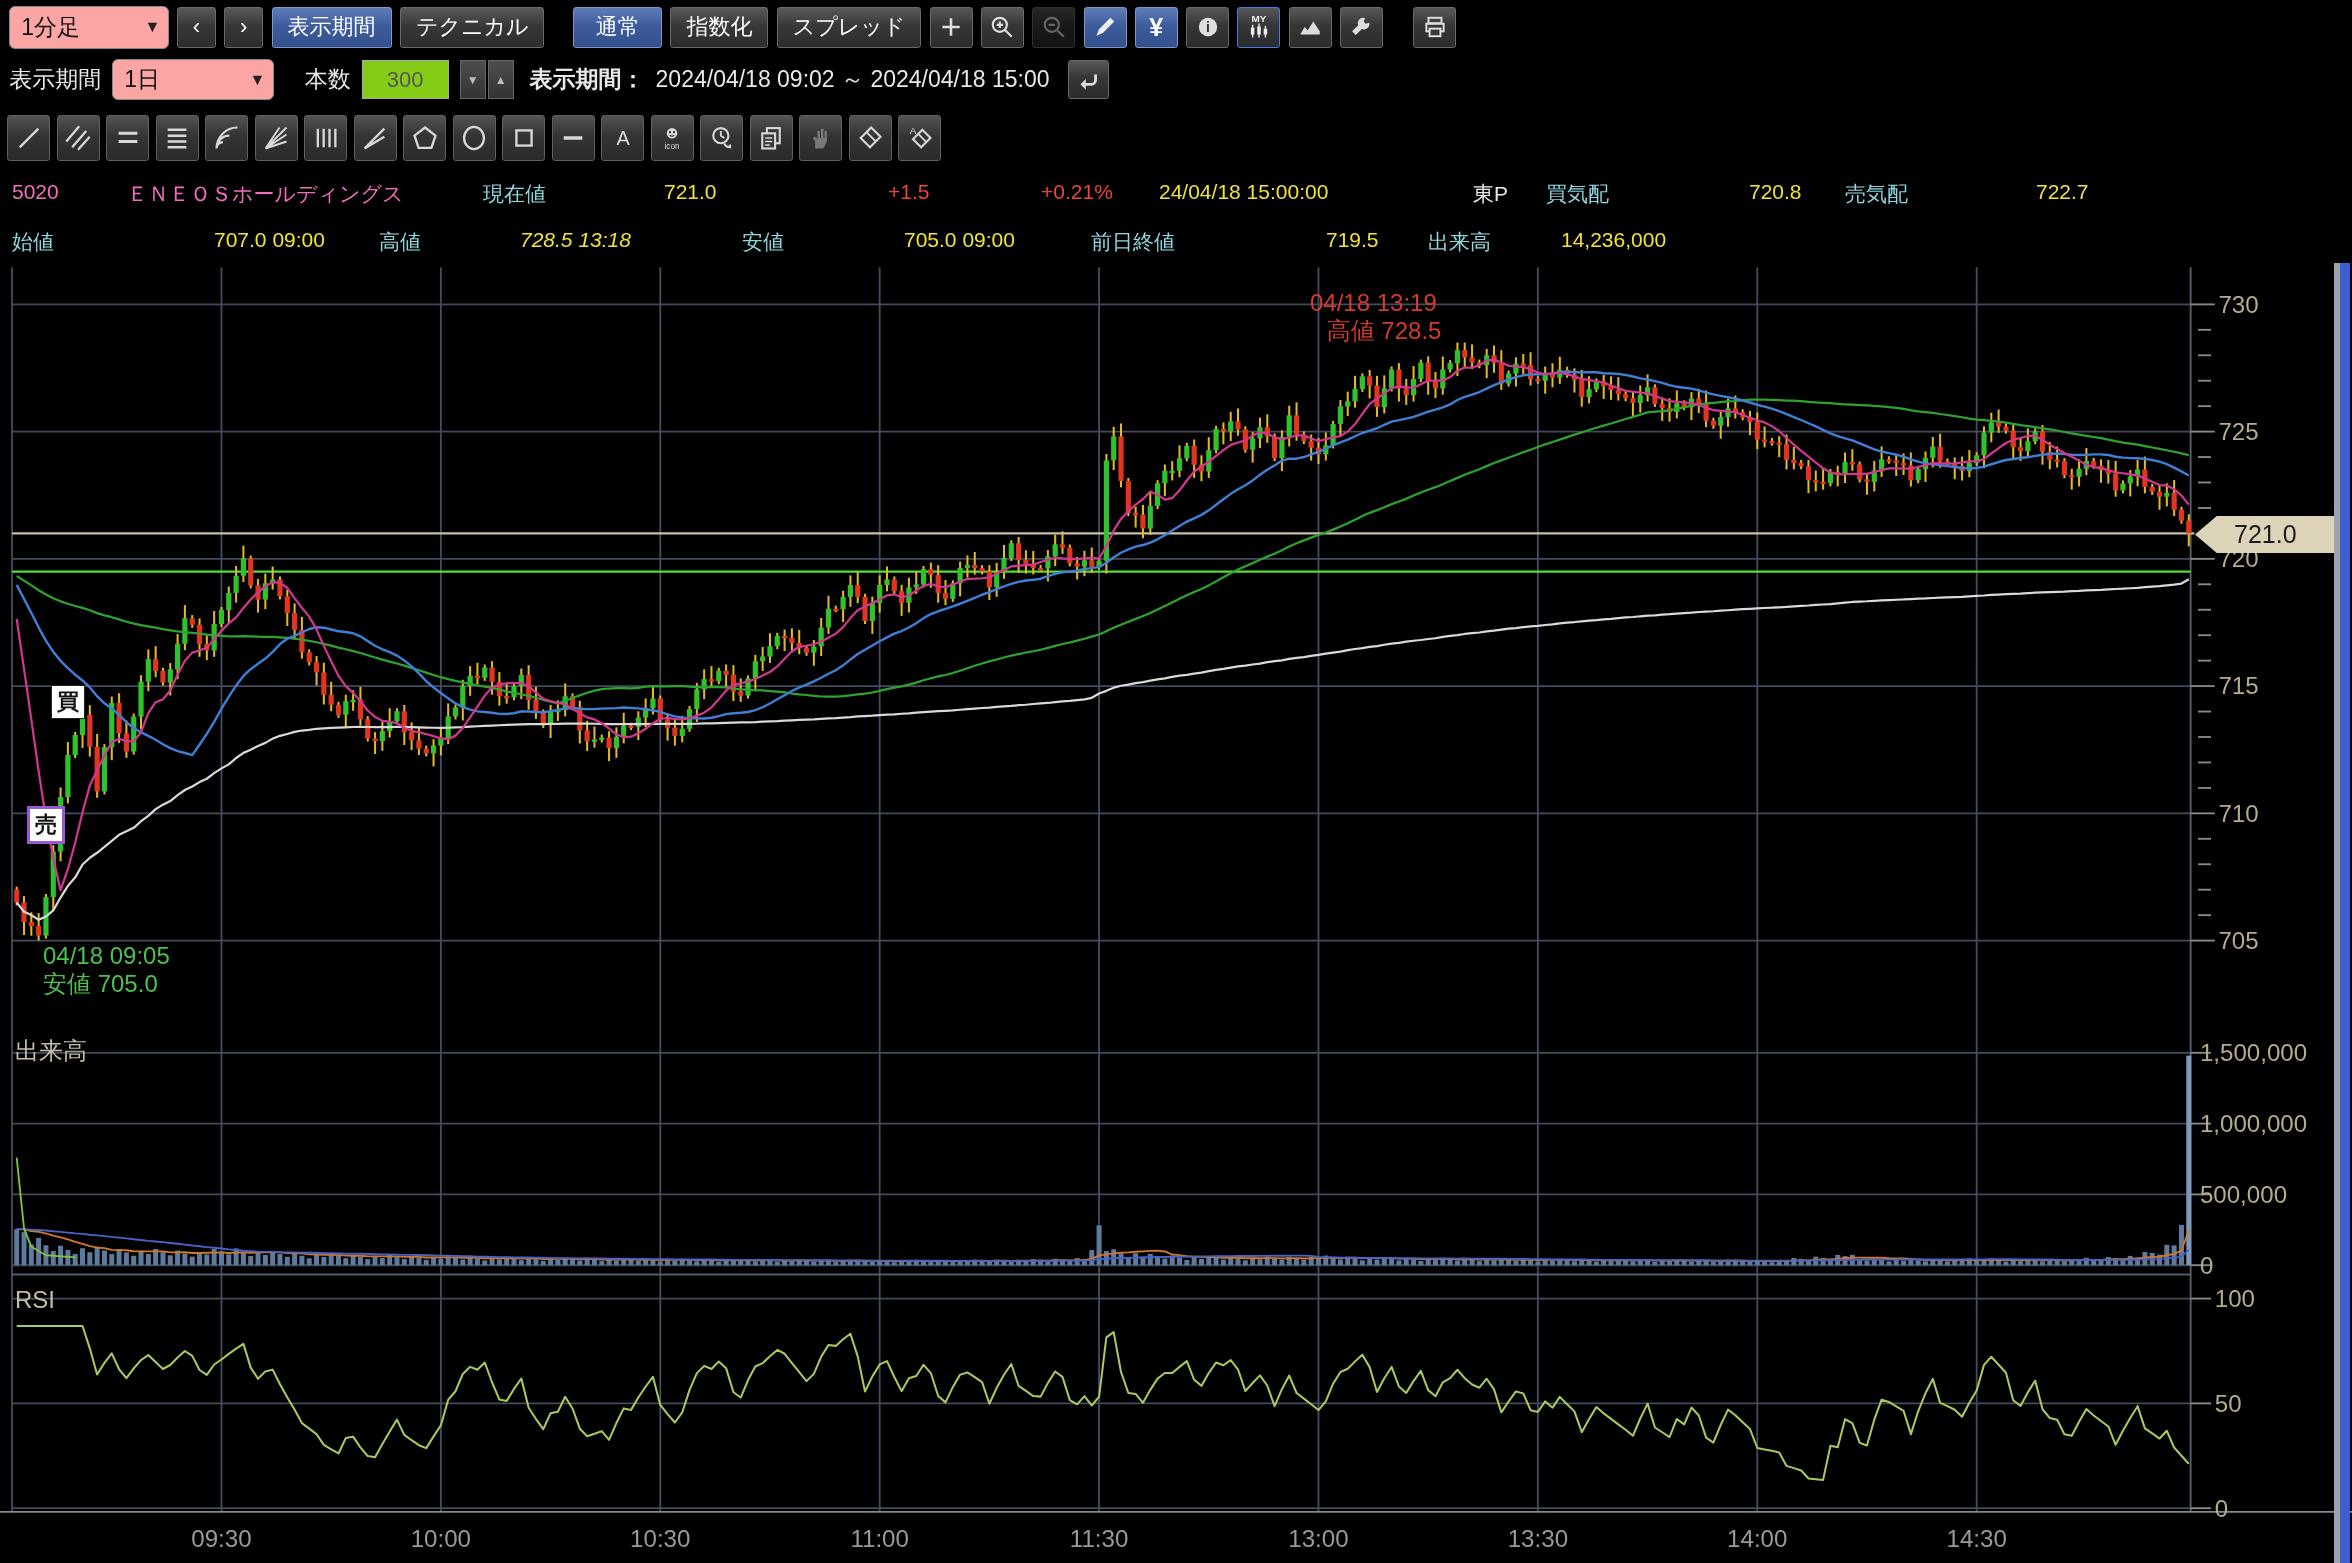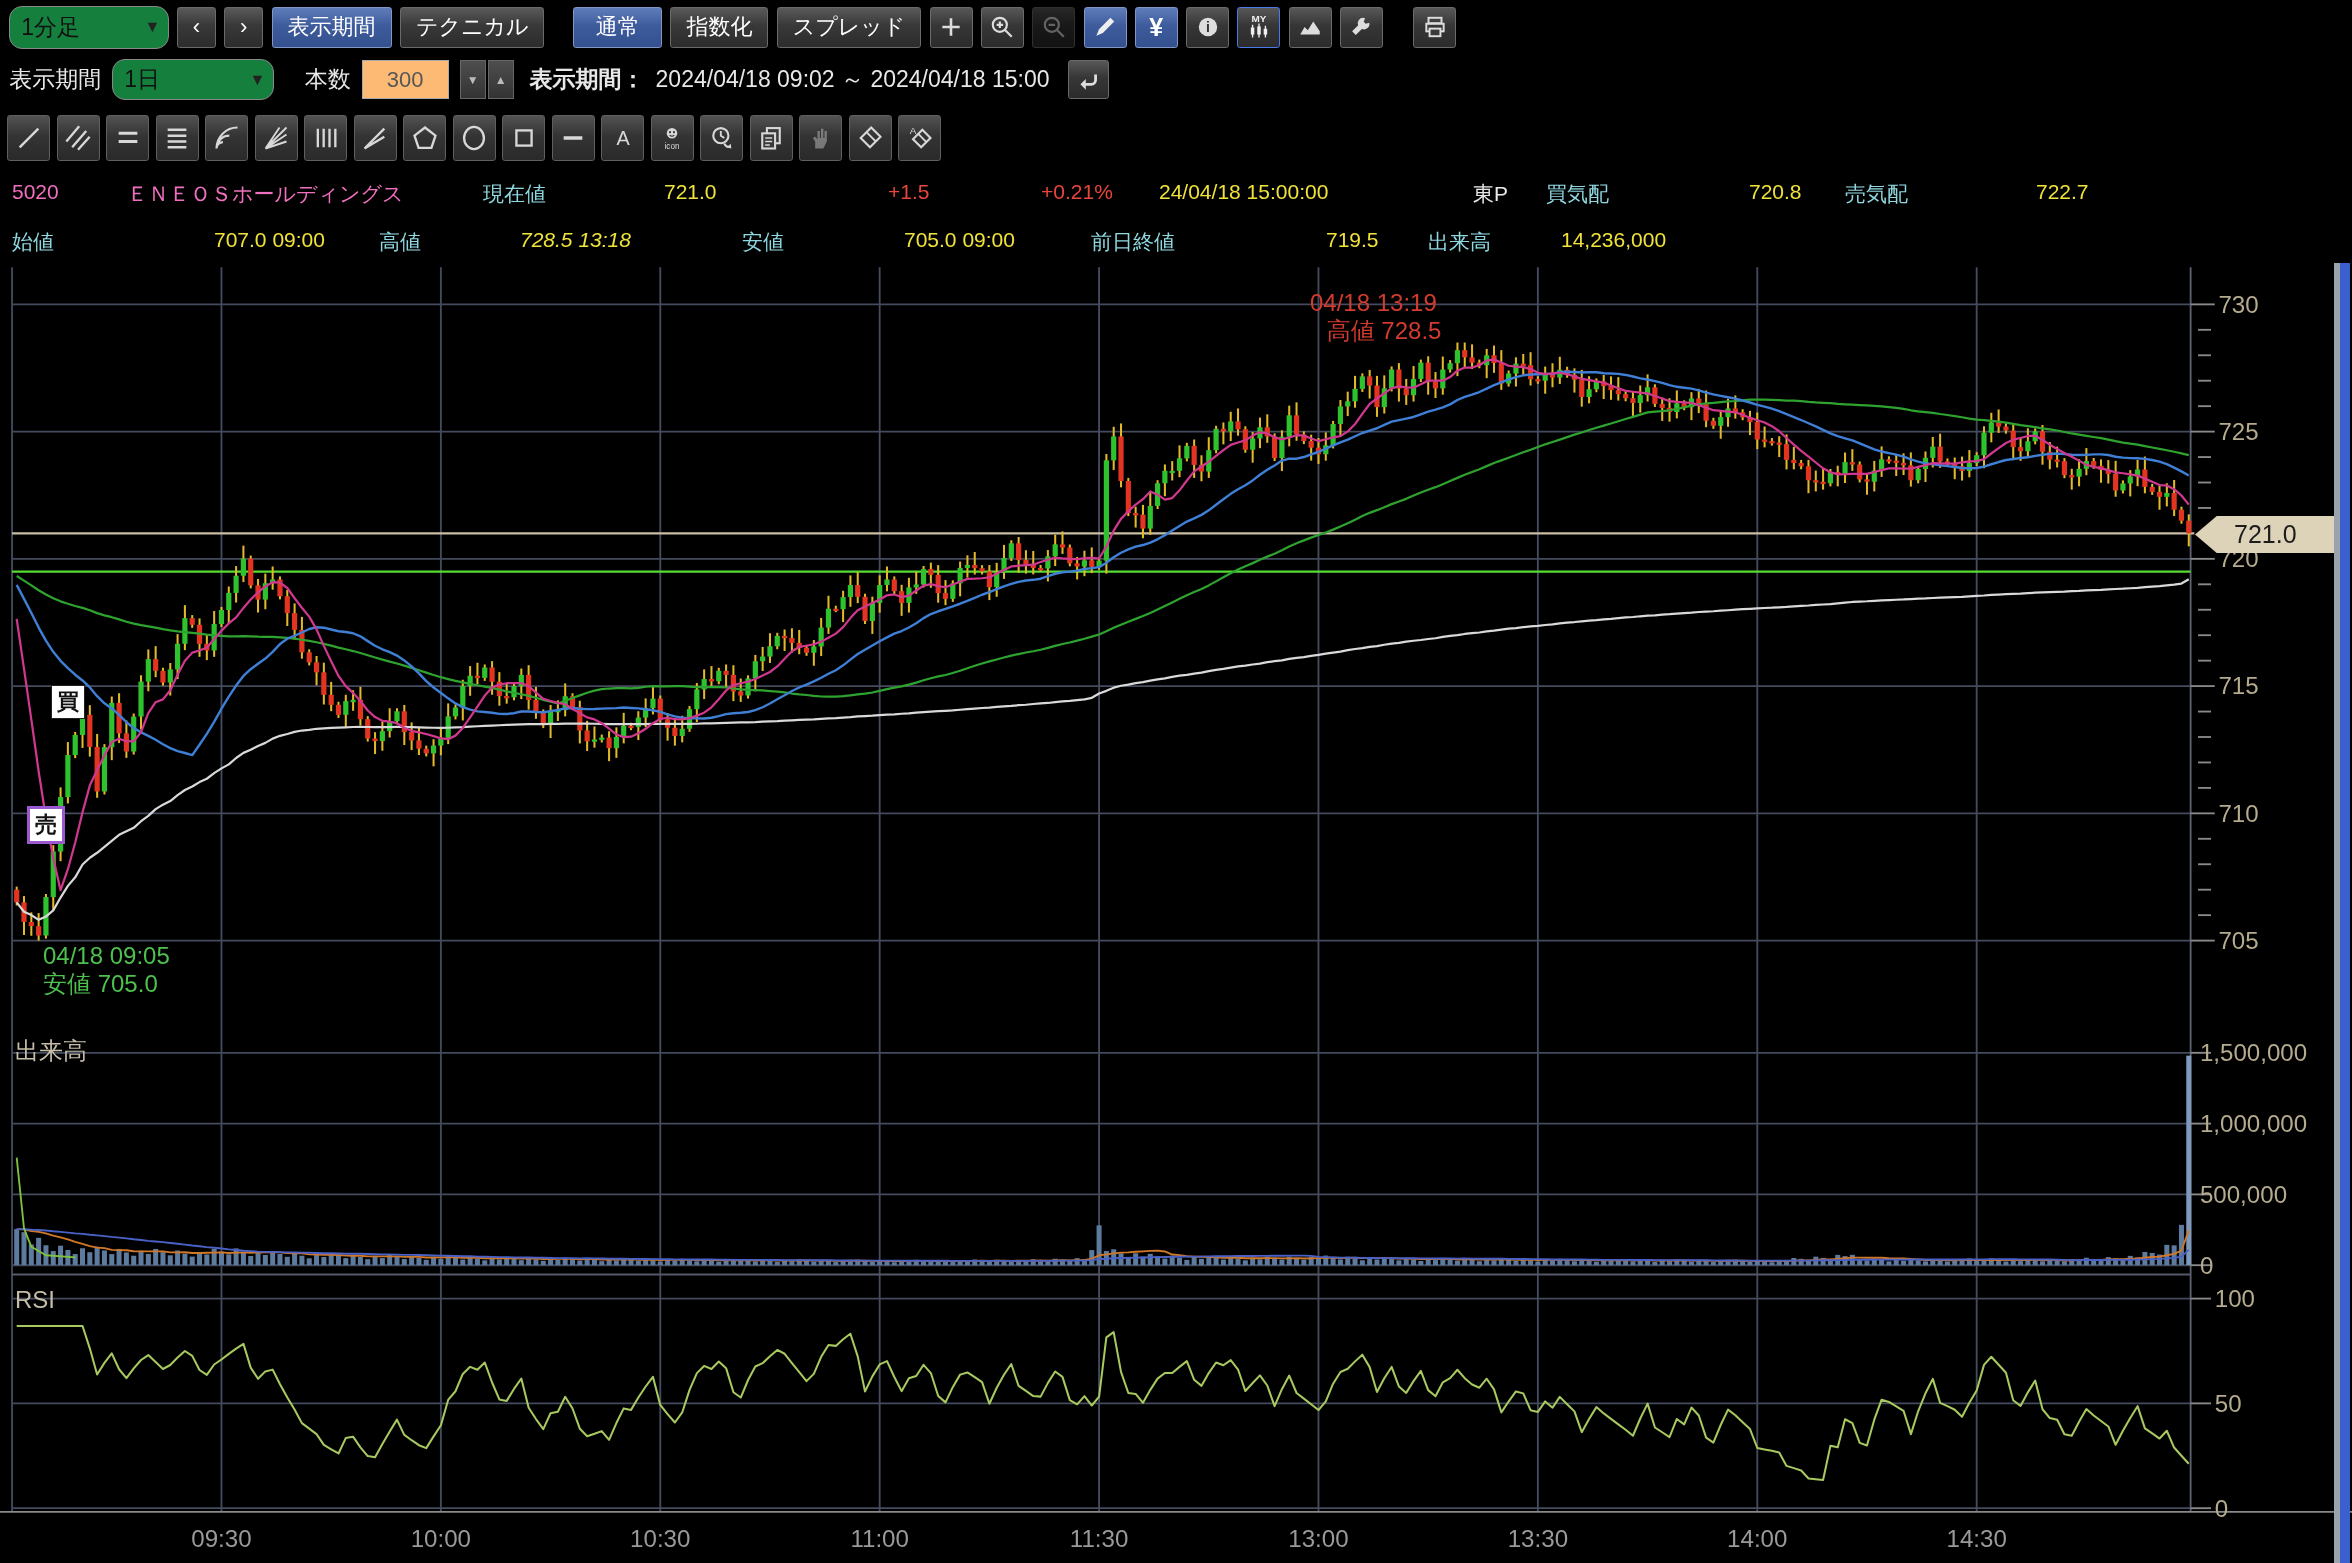--- a/index.html
+++ b/index.html
@@ -1,34 +1,34 @@
 <!DOCTYPE html>
 <html style="font-size:15px"><head>
 <meta charset="utf-8">
 <style>
   html,body{margin:0;padding:0;background:#000;}
   .app{position:relative;width:2352px;height:1564px;background:#000;overflow:hidden;
        font-family:"Liberation Sans",sans-serif;-webkit-font-smoothing:antialiased;}
   
   .trow{position:absolute;left:0;display:flex;align-items:center;gap:8.3px;padding-left:9.3px;}
-  .sel{height:41px;background:#15803d;color:#111;border:0.9px solid #888;border-radius:13px;
+  .sel{height:41px;background:#fca5a5;color:#111;border:0.9px solid #888;border-radius:6px;
        display:flex;align-items:center;justify-content:space-between;font-size:23px;padding:0 7.4px 0 11px;text-align:right;}
   .sel .car{font-size:16px;color:#222;margin-left:13px;}
   .btn{height:41px;display:flex;align-items:center;justify-content:center;font-size:22px;color:#fff;
        border:0.9px solid #6a6a6a;border-radius:2.8px;padding:0 15px;
        background:linear-gradient(#5a5a5a,#383838 45%,#2c2c2c);cursor:pointer;white-space:nowrap;}
   .btn.blue{background:linear-gradient(#5f7cba,#3e5b9c 45%,#34508e);border-color:#8296c4;}
   .ibtn{width:43px;height:41px;display:flex;align-items:center;justify-content:center;
         border:0.9px solid #6a6a6a;border-radius:2.8px;background:linear-gradient(#585858,#363636 45%,#2b2b2b);}
   .ibtn.blue{background:linear-gradient(#5f7cba,#3e5b9c 45%,#34508e);border-color:#8296c4;}
   .ibtn.dim{opacity:.45;}
   .ibtn.myframe{border:1.9px solid #4a78e8;}
   .glyph{color:#fff;font-size:25px;font-weight:bold;line-height:1;}
   .lbl{color:#e8e8e8;font-size:23px;white-space:nowrap;}
-  .numbox{height:37px;width:85px;background:#fdba74;color:#565656;border:0.9px solid #aaa;
+  .numbox{height:37px;width:85px;background:#84cc16;color:#565656;border:0.9px solid #aaa;
           display:flex;align-items:center;justify-content:center;font-size:22px;}
   .spin{width:24px;height:37px;display:flex;align-items:center;justify-content:center;color:#bbb;font-size:12px;
         border:0.9px solid #666;background:linear-gradient(#4e4e4e,#333);}
   .dbtn{width:43px;height:46px;display:flex;align-items:center;justify-content:center;
         border:0.9px solid #5f5f5f;border-radius:2.8px;background:linear-gradient(#525252,#343434 45%,#2a2a2a);}
   .dbtn svg{display:block;}
   
   .q{position:absolute;font-size:21px;white-space:nowrap;}
   .pink{color:#f070c0;} .cyan{color:#8fd8e0;} .yel{color:#efe33a;} .red{color:#e8453c;} .wht{color:#e8e8e8;margin-left:32px;}
   

